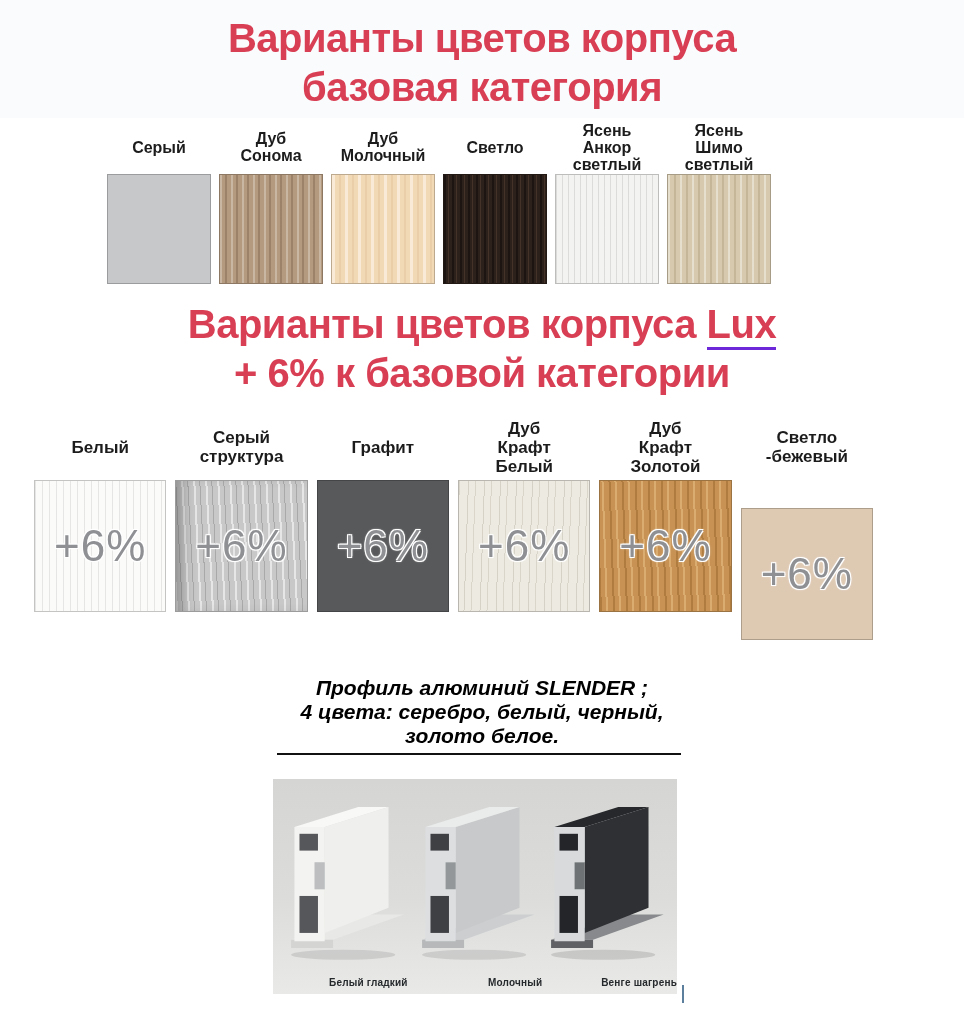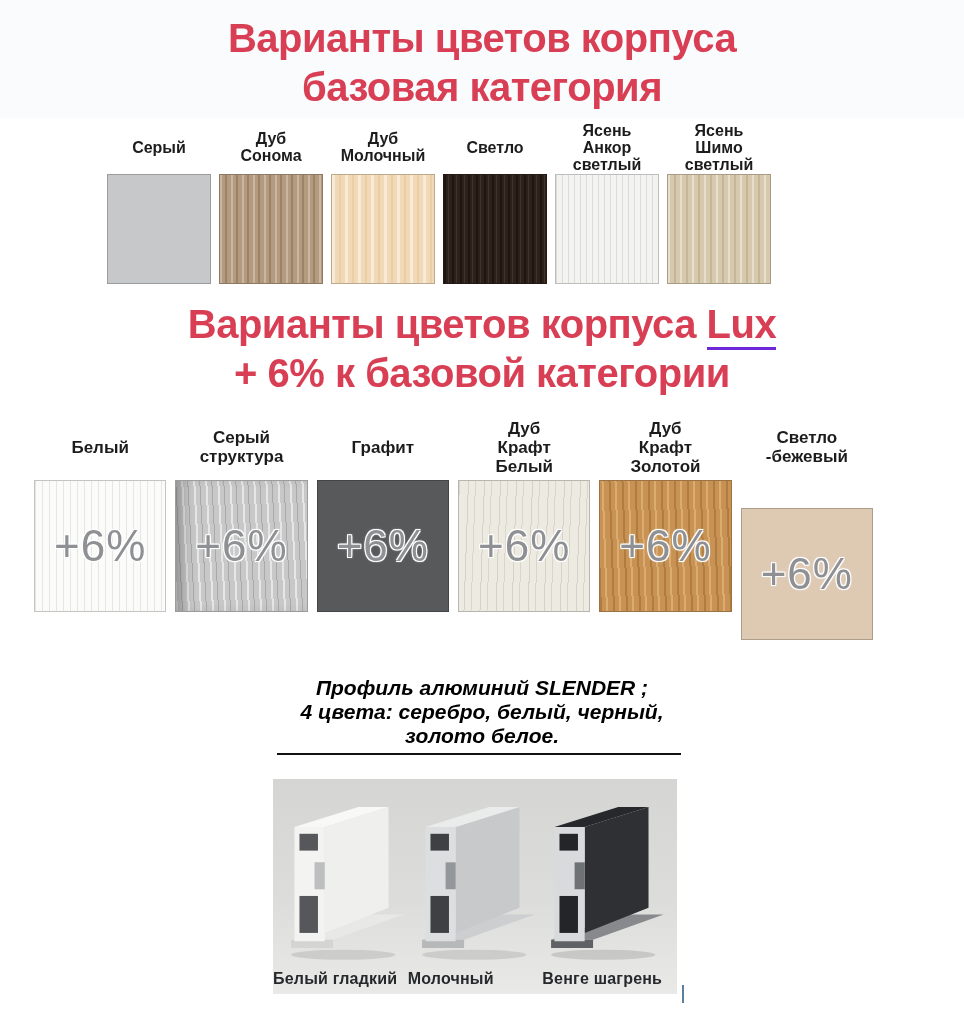--- a/index.html
+++ b/index.html
@@ -79,21 +79,21 @@
     background:linear-gradient(180deg,#d5d6d4 0%,#dcdddb 55%,#e9eae8 100%);
   }
   .profile-svg{position:absolute;top:10px;width:126px;height:182px;}
   .p0{left:8px;}
   .p1{left:139px;}
   .p2{left:268px;}
   .photo-captions{
     position:absolute;left:0;bottom:6px;width:100%;display:flex;
   }
   .photo-caption{
-    flex:1;text-align:left;font-size:16px;font-weight:700;color:#26292c;letter-spacing:0.2px;
+    flex:1;text-align:right;font-size:10px;font-weight:700;color:#26292c;letter-spacing:0.2px;
   }
   .text-cursor{position:absolute;left:682px;top:985px;width:2px;height:18px;background:#5c7f9d;}
 </style>
 </head>
 <body>
 
 <div class="canvas">
   <div class="top-band"></div>
 
   <div class="title title-1">Варианты цветов корпуса

